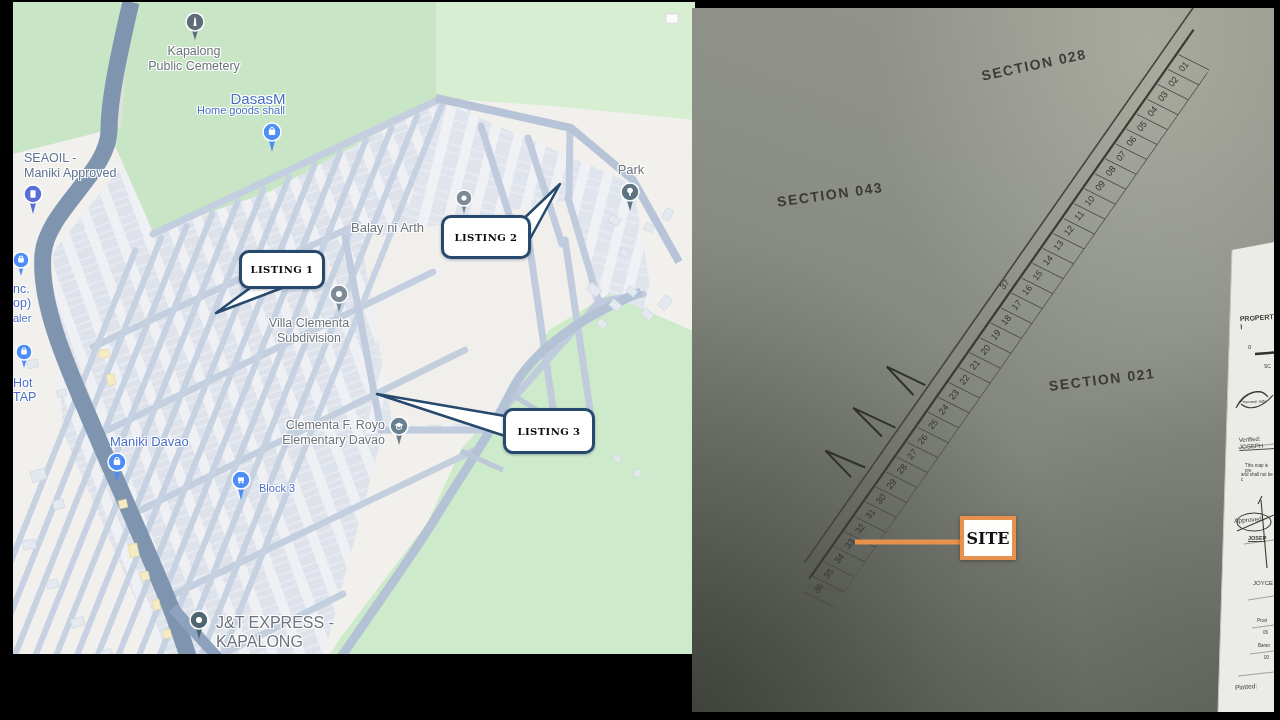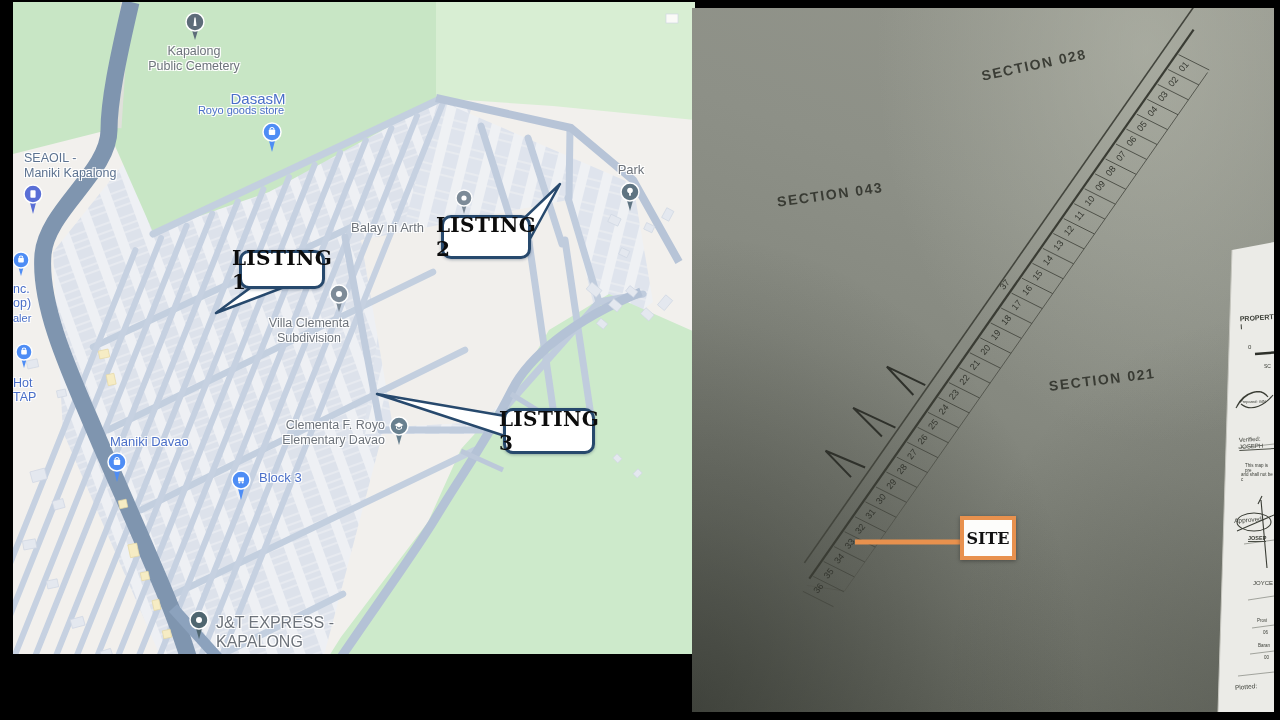--- a/index.html
+++ b/index.html
@@ -21,21 +21,21 @@
   .mlabel.ra{transform:translateX(-100%);text-align:right;}
   .gray{color:#6d737b;}
   .blue{color:#4a6fc8;}
   .steel{color:#5c7290;}
   .sub{font-size:11px;}
   
   .callout{position:absolute;display:flex;align-items:center;justify-content:center;
     background:#fff;border-radius:10px;z-index:6;
     font-family:"DejaVu Serif",serif;font-weight:bold;color:#0c0c0c;
     box-shadow:0 1px 3px rgba(30,50,80,.35);}
-  .navy-c{border:3px solid #27496d;font-size:20px;letter-spacing:.4px;}
+  .navy-c{border:3px solid #27496d;font-size:10px;letter-spacing:.4px;}
   .orange-c{border:3px solid #e8914e;font-size:14.5px;letter-spacing:.4px;}
   .tailsvg{z-index:5;}
   
   .section-lbl{position:absolute;color:#2b2d26;font-size:14px;font-weight:600;
     letter-spacing:1.6px;transform-origin:left top;opacity:.85;}
   #site-box{position:absolute;display:flex;align-items:center;justify-content:center;
     background:#fdfdfb;border:4px solid #e8914e;border-radius:0;z-index:6;
     font-family:"DejaVu Serif",serif;font-weight:bold;font-size:16px;color:#111;
     box-shadow:0 1px 4px rgba(0,0,0,.35);}
   .paper-txt{position:absolute;color:#3a3d36;line-height:1.1;z-index:4;}
@@ -216,34 +216,34 @@
     <g transform="translate(186,618)">
       <path d="M-4,5 L0,19 L4,5 Z" fill="#4f6670"></path>
         <circle r="9" fill="#4f6670" stroke="#fff" stroke-width="1.5"></circle>
       <circle r="3" fill="#fff"></circle>
     </g>
   </svg>
 
   <div class="mlabel gray" style="left:181px;top:42px;">Kapalong
 Public Cemetery</div>
   <div class="mlabel blue" style="left:245px;top:88px;font-size:15px;">DasasM</div>
-  <div class="mlabel blue sub" style="left:228px;top:102px;">Royo goods store</div>
+  <div class="mlabel blue sub" style="left:228px;top:102px;">Home goods shall</div>
   <div class="mlabel steel la" style="left:11px;top:149px;">SEAOIL -
-Maniki Kapalong</div>
+Maniki Approved</div>
   <div class="mlabel blue la" style="left:0px;top:280px;">nc.</div>
   <div class="mlabel blue la" style="left:0px;top:294px;">op)</div>
   <div class="mlabel blue la sub" style="left:0px;top:310px;">aler</div>
   <div class="mlabel blue la" style="left:0px;top:374px;">Hot</div>
   <div class="mlabel blue la" style="left:0px;top:388px;">TAP</div>
   <div class="mlabel blue la" style="left:97px;top:432px;font-size:13px;">Maniki Davao</div>
   <div class="mlabel gray" style="left:296px;top:314px;">Villa Clementa
 Subdivision</div>
   <div class="mlabel gray la" style="left:338px;top:218px;font-size:13px;">Balay ni Arth</div>
   <div class="mlabel gray" style="left:618px;top:160px;font-size:13px;text-align:center;">Park</div>
-  <div class="mlabel blue la" style="left:246px;top:468px;font-size:13px;">Block 3</div>
+  <div class="mlabel blue la" style="left:246px;top:480px;font-size:11px;">Block 3</div>
   <div class="mlabel gray ra" style="left:372px;top:416px;">Clementa F. Royo
 Elementary Davao</div>
   <div class="mlabel gray la" style="left:203px;top:612px;font-size:16px;">J&amp;T EXPRESS -
 KAPALONG</div>
 
   <svg class="tailsvg" width="682" height="708" viewBox="0 0 682 708">
     <polygon points="248,278 282,281 203,311" fill="#fff" stroke="#27496d" stroke-width="2.5" stroke-linejoin="round"></polygon>
     <polygon points="503,224 512,246 547,182" fill="#fff" stroke="#27496d" stroke-width="2.5" stroke-linejoin="round"></polygon>
     <polygon points="492,414 492,434 364,392" fill="#fff" stroke="#27496d" stroke-width="2.5" stroke-linejoin="round"></polygon>
     <polygon points="356,668 356,686 289,677" fill="#fff" stroke="#e8914e" stroke-width="2.5" stroke-linejoin="round"></polygon>

